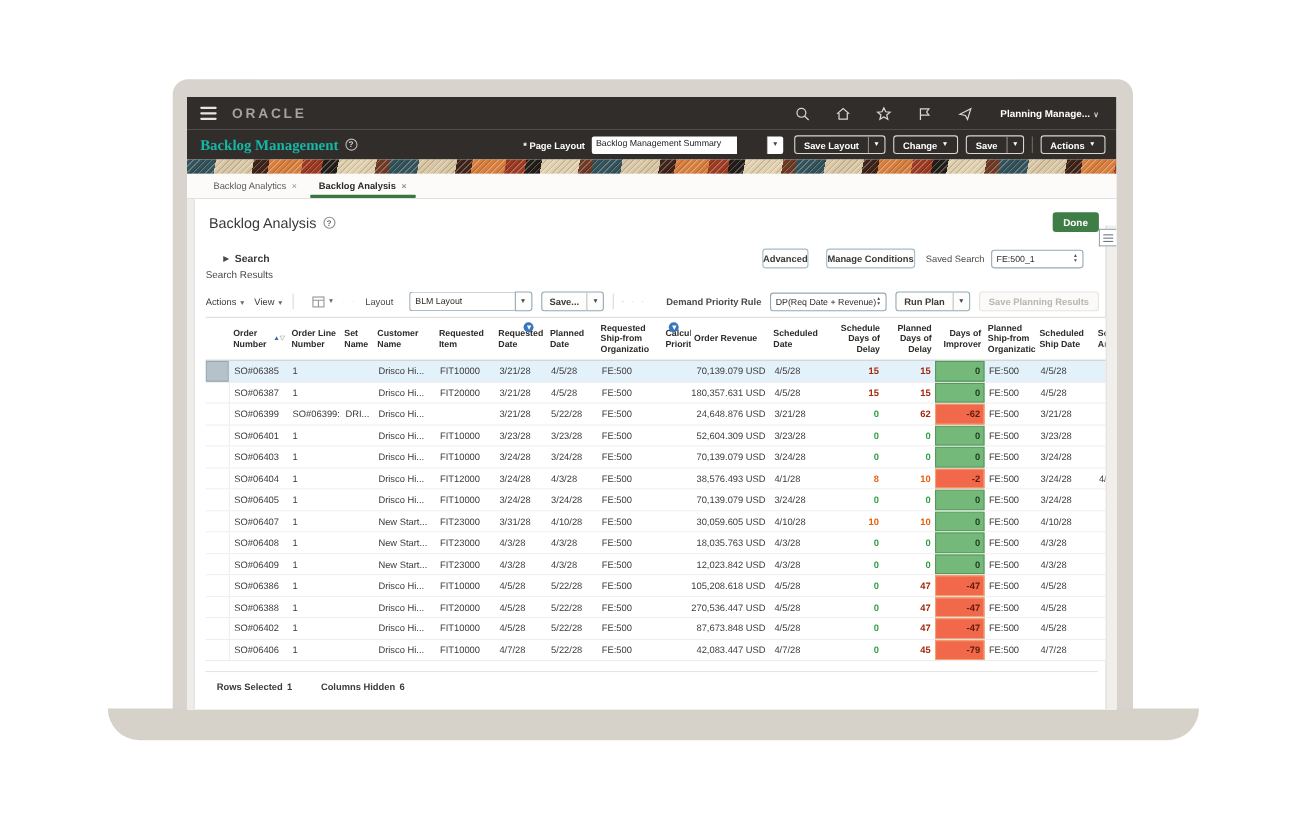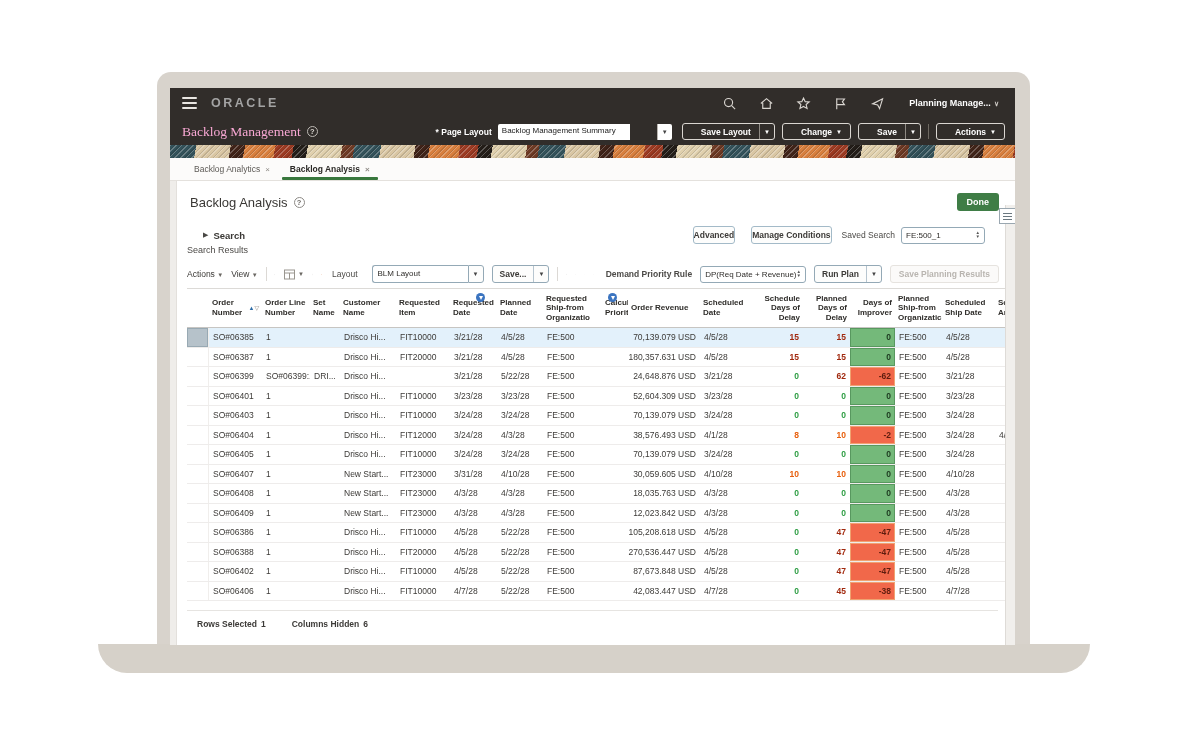--- a/index.html
+++ b/index.html
@@ -16,29 +16,29 @@
   .hamburger { width:15px; display:flex; flex-direction:column; gap:3px; cursor:pointer; }
   .hamburger span { display:block; height:2px; background:#e9e6e2; border-radius:1px; }
   .brand { color:#a3a3a3; font-weight:bold; font-size:12.5px; letter-spacing:2.5px; margin-left:14px; }
   .topbar .spacer { flex:1; }
   .gicons { display:flex; align-items:center; gap:22px; margin-right:24px; }
   .gicons svg { width:15px; height:15px; stroke:#dad6d1; fill:none; stroke-width:1.2; cursor:pointer; }
   .usermenu { color:#fff; font-size:9px; font-weight:bold; cursor:pointer; white-space:nowrap; }
   .usermenu .caret { font-size:7px; color:#cfcbc6; margin-left:3px; }
 
   .pagebar { position:absolute; left:0; top:30px; width:100%; height:27px; background:#312d2a; display:flex; align-items:center; padding:0 10px 0 12px; }
-  .pagetitle { color:#f9a8d4; font-family:"Liberation Serif",serif; font-weight:normal; font-size:13.5px; white-space:nowrap; }
+  .pagetitle { color:#14b8a6; font-family:"Liberation Serif",serif; font-weight:bold; font-size:13.5px; white-space:nowrap; }
   .help { display:inline-flex; align-items:center; justify-content:center; width:11px; height:11px; border:1px solid #bdb9b4; border-radius:50%; color:#d9d5d0; font-size:7.5px; font-weight:bold; margin-left:6px; cursor:pointer; }
   .pagebar .spacer { flex:1; }
   .pl-label { color:#fff; font-size:8.5px; font-weight:bold; margin-right:6px; white-space:nowrap; }
   .pl-select { display:flex; height:16px;gap:27px; }
   .pl-select .val { background:#fff; color:#222; font-size:8px; width:132px; padding:2px 4px; white-space:nowrap; overflow:hidden; border-radius:2px 0 0 2px; cursor:pointer; }
   .pl-select .dd  { background:#fff; border-left:1px solid #b9b5b0; width:15px; display:flex; align-items:center; justify-content:center; font-size:6px; color:#444; border-radius:0 2px 2px 0; cursor:pointer; }
   .dkbtns { display:flex; align-items:center; gap:7px; margin-left:10px; }
-  .dkbtn { display:flex; align-items:stretch; border:1px solid #dad6d1; border-radius:3px; height:17px; color:#fff; font-size:8.5px; font-weight:bold; cursor:pointer;padding-left:10px; }
+  .dkbtn { display:flex; align-items:stretch; border:1px solid #dad6d1; border-radius:3px; height:17px; color:#fff; font-size:8.5px; font-weight:bold; cursor:pointer; }
   .dkbtn .lbl { padding:2px 8px; display:flex; align-items:center; white-space:nowrap; }
   .dkbtn .arr { border-left:1px solid #8f8a84; width:15px; display:flex; align-items:center; justify-content:center; font-size:6px; }
   .dkbtn .arr-in { margin-left:4px; font-size:6px; }
   .dksep { width:1px; height:15px; background:#6e6962; }
 
   
   .strip { position:absolute; left:0; top:57px; width:100%; height:13px;
     background:
       repeating-linear-gradient(135deg, rgba(255,255,255,.25) 0 1px, rgba(0,0,0,0) 1px 3px, rgba(0,0,0,.12) 3px 4px),
       repeating-linear-gradient(100deg, #33525a 0 26px, #d9c6a3 26px 60px, #402318 60px 74px, #d87f3e 74px 104px, #9c3a22 104px 122px, #231d18 122px 136px, #e0d0ad 136px 170px, #6e3a24 170px 182px);
@@ -625,21 +625,21 @@
     <div class="td">Drisco Hi...</div>
     <div class="td">FIT10000</div>
     <div class="td">4/7/28</div>
     <div class="td">5/22/28</div>
     <div class="td">FE:500</div>
     <div class="td"></div>
     <div class="td num">42,083.447 USD</div>
     <div class="td">4/7/28</div>
     <div class="td c-green">0</div>
     <div class="td c-red">45</div>
-    <div class="td c-bad">-38</div>
+    <div class="td c-bad">-79</div>
     <div class="td">FE:500</div>
     <div class="td">4/7/28</div>
     <div class="td"></div>
   </div>
           </div>
       </div>
 
       <div class="grid-footer">
         <div class="gf-item"><span>Rows Selected</span><span class="v">1</span></div>
         <div class="gf-item"><span>Columns Hidden</span><span class="v">6</span></div>

